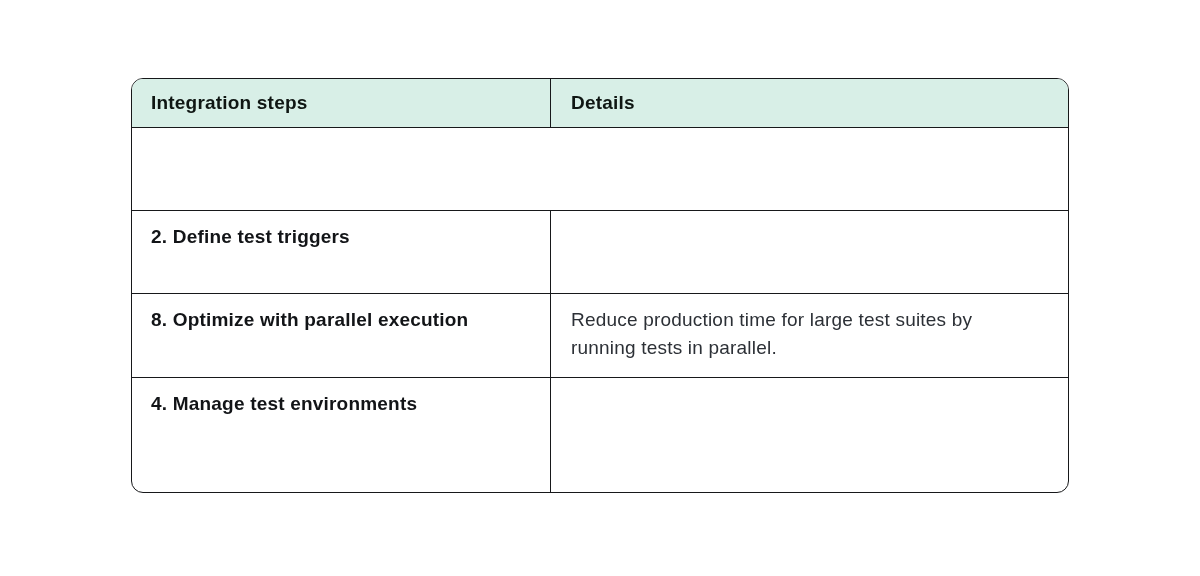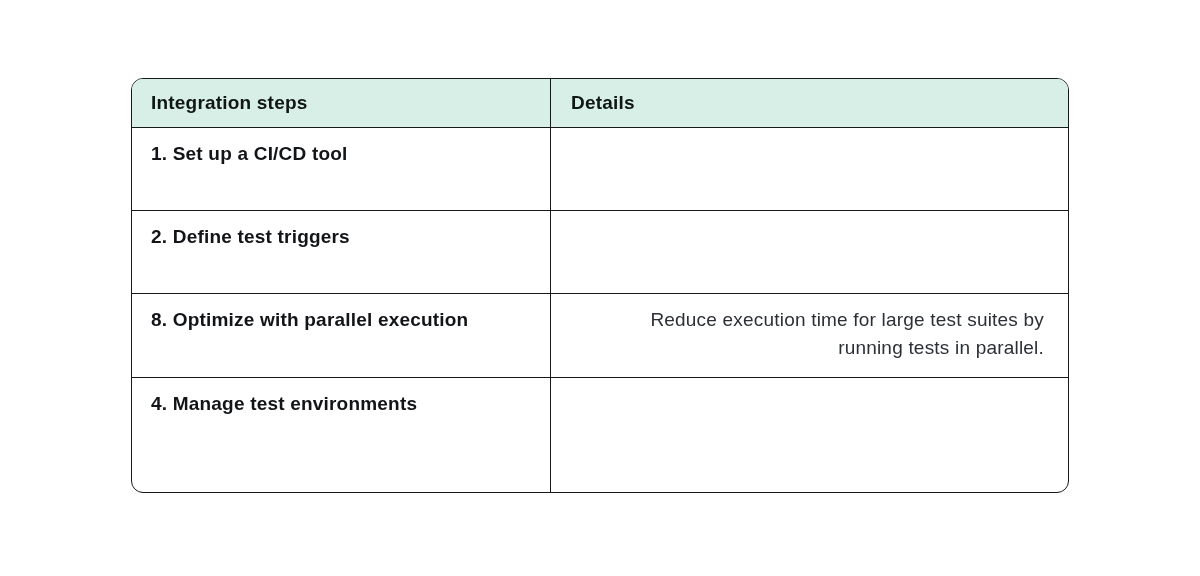--- a/index.html
+++ b/index.html
@@ -61,21 +61,20 @@
 
   .col-step {
     width: 419px;
     flex: 0 0 419px;
     border-right: 1px solid var(--border-color, #17181a);
   }
 
   .col-details {
     flex: 1 1 auto;
     padding-left: 20px;
-    text-align: right;
   }
 
   .row.header .cell {
     display: flex;
     align-items: center;
     font-weight: 700;
     color: var(--header-text, #0f1613);
     padding-top: 0;
     padding-bottom: 0;
   }
@@ -95,30 +94,29 @@
 <body>
 
 <div class="canvas">
   <div class="int-table">
     <div class="row header">
       <div class="cell col-step">Integration steps</div>
       <div class="cell col-details">Details</div>
     </div>
     <div id="rows">
   <div class="row">
-    <div class="cell col-step td-step">1. Set up a CI/CD tool</div>
   </div>
 
   <div class="row">
     <div class="cell col-step td-step">2. Define test triggers</div>
   </div>
 
   <div class="row">
     <div class="cell col-step td-step">8. Optimize with parallel execution</div>
-    <div class="cell col-details td-details">Reduce execution time for large test suites by
+    <div class="cell col-details td-details">Reduce production time for large test suites by
 running tests in parallel.</div>
   </div>
 
   <div class="row">
     <div class="cell col-step td-step">4. Manage test environments</div>
   </div>
 </div>
   </div>
 </div>
 

